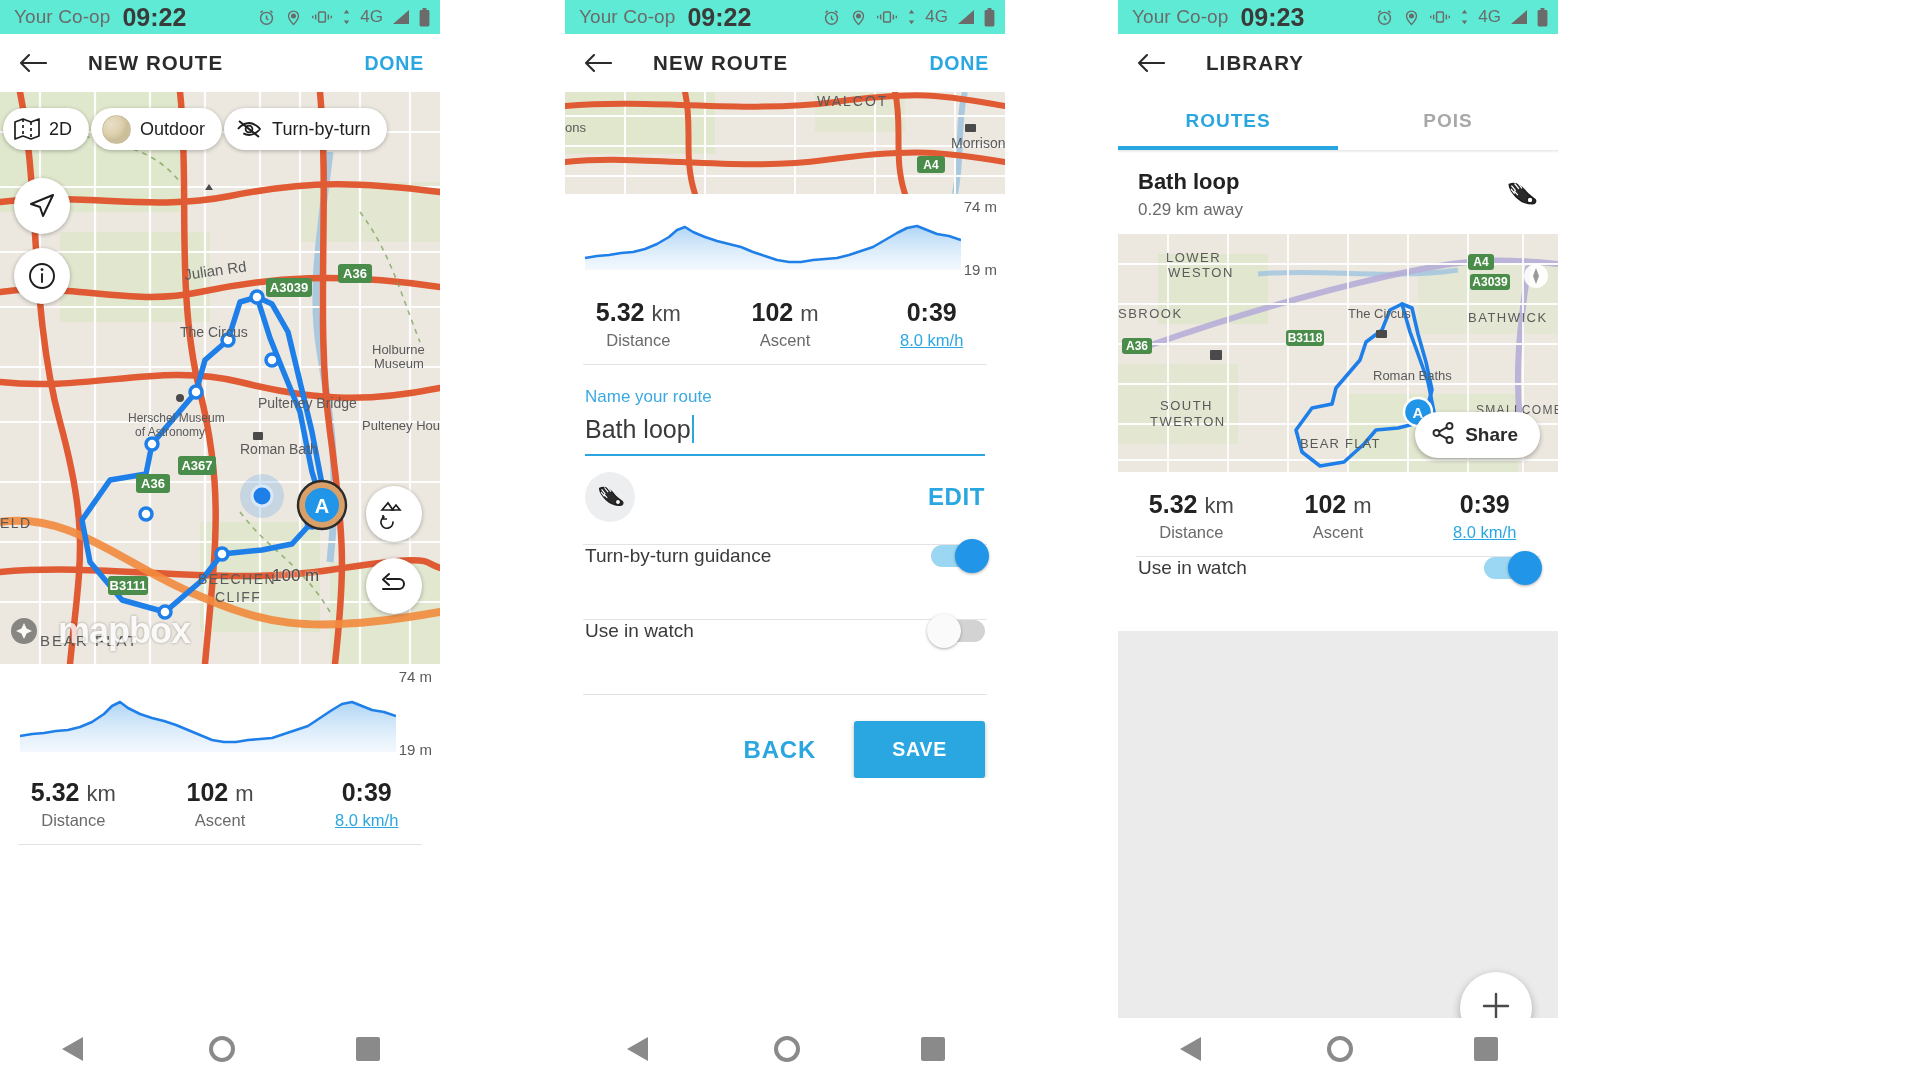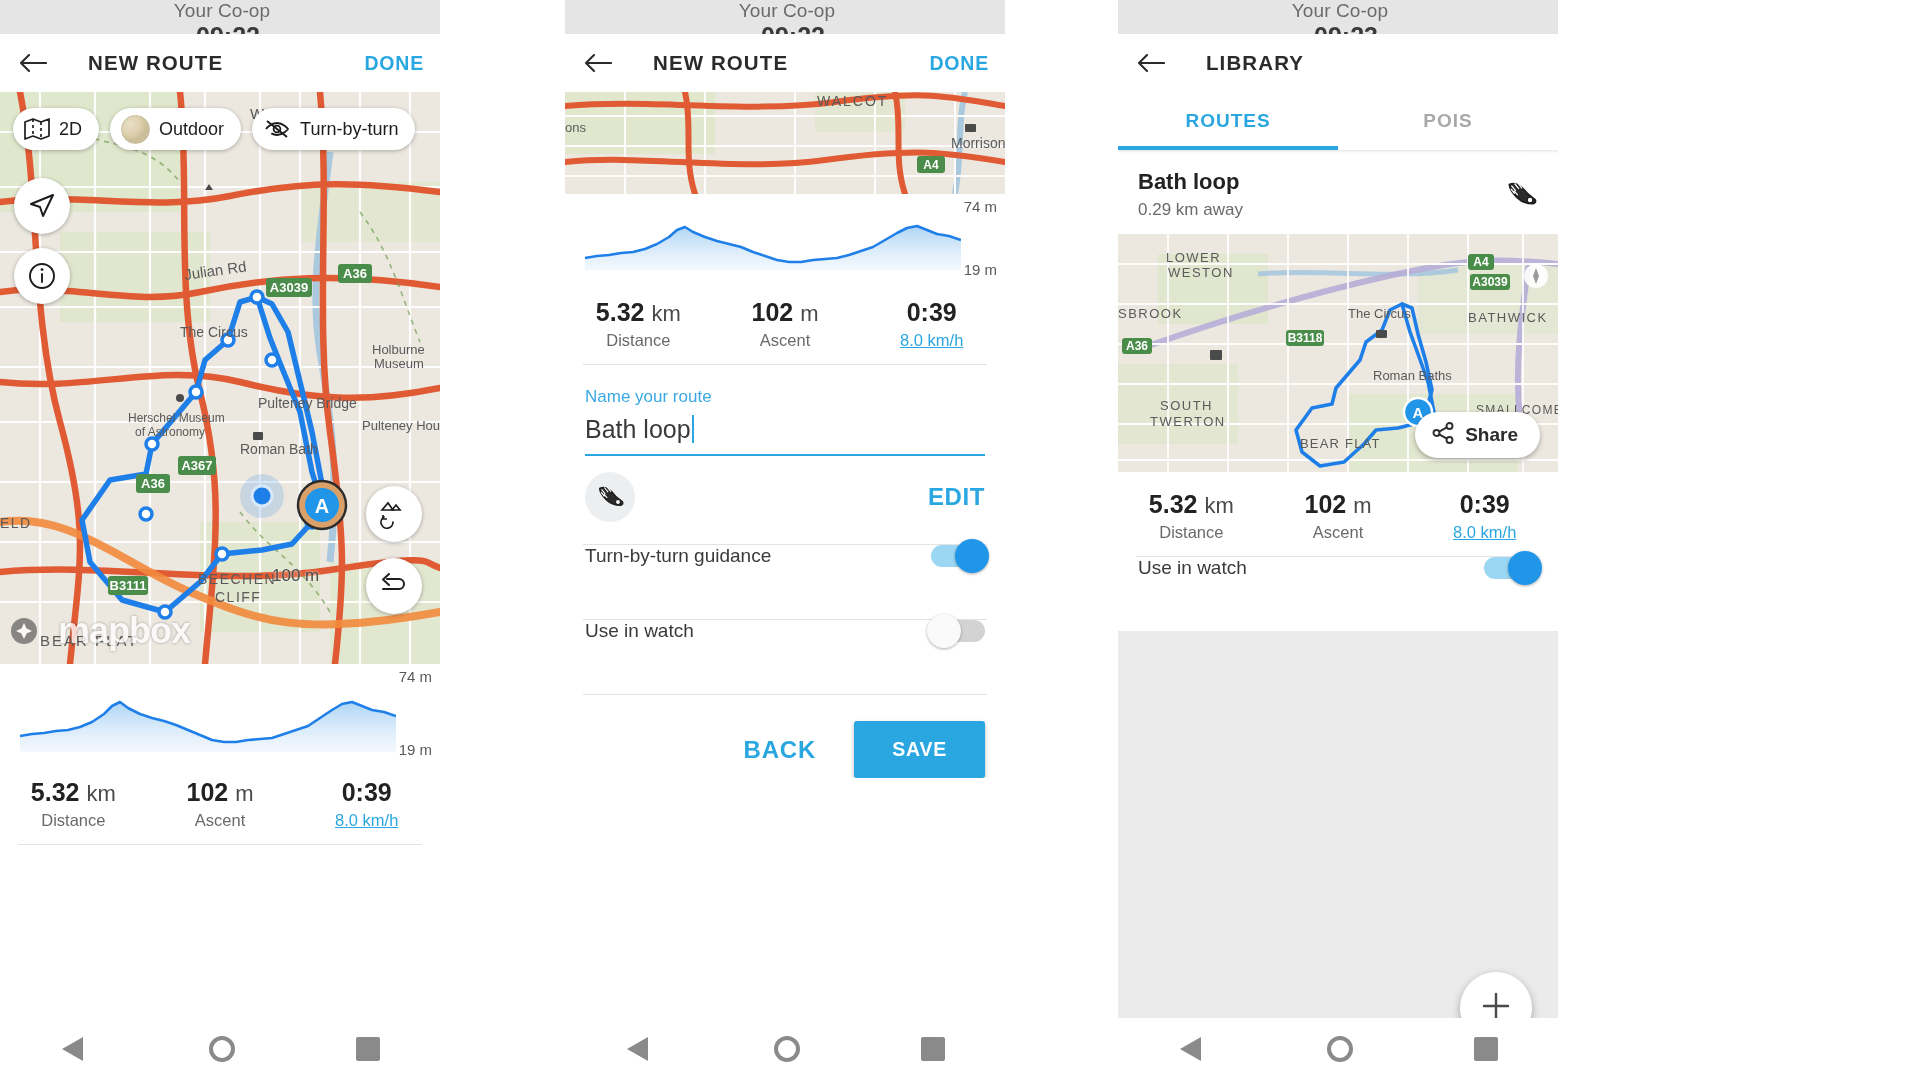--- a/index.html
+++ b/index.html
@@ -13,22 +13,22 @@
   .phone { position: relative; height: 1080px; background: #fff; overflow: hidden; }
   .phone.p1 { width: 440px; }
   .gap { width: 125px; background: #fff; height: 1080px; }
   .phone.p2 { width: 440px; }
   .gap2 { width: 113px; background: #fff; height: 1080px; }
   .phone.p3 { width: 440px; }
 
   
   .statusbar {
     height: 34px; display: flex; align-items: center;
-    padding: 0 10px 0 14px; background: #e5e5e5;
-    color: #6b6b6b; font-size: 19px; position: relative; flex-direction: column;
+    padding: 0 10px 0 14px; background: #5eead4;
+    color: #6b6b6b; font-size: 19px; position: relative;
   }
   .sb-carrier { color: #6b6b6b; font-size: 19px; letter-spacing: .1px; }
   .sb-time { color: #3a3a3a; font-size: 25px; font-weight: bold; margin-left: 12px; text-align: center; }
   .sb-right { margin-left: auto; display: flex; align-items: center; gap: 9px; }
   .sb-right svg { display: block; }
   .sb-4g { font-size: 17px; color: #6b6b6b; }
 
   
   .appbar {
     height: 58px; display: flex; align-items: center;
@@ -45,21 +45,21 @@
   }
 
   
   .map { position: relative; overflow: hidden; background: #e9e6df; }
   .map.m1 { height: 572px; }
   .map.m2 { height: 102px; }
   .map.m3 { height: 238px; }
   .map-bg { position:absolute; inset:0; }
 
   
-  .chip-row { position: absolute; top: 16px; left: 13px; display: flex; gap: 11px; z-index: 6; }
+  .chip-row { position: absolute; top: 16px; left: 3px; display: flex; gap: 2px; z-index: 6; }
   .chip {
     background: #fff; border-radius: 26px; height: 42px;
     display: flex; align-items: center; padding: 0 17px 0 11px;
     box-shadow: 0 1px 4px rgba(0,0,0,.28); cursor: pointer;
     font-size: 18px; color: #1d1d1d; white-space: nowrap;
   }
   .chip .ic { margin-right: 9px; display:flex; align-items:center; }
   .chip .globe {
     width: 29px; height: 29px; border-radius: 50%;
     background:

